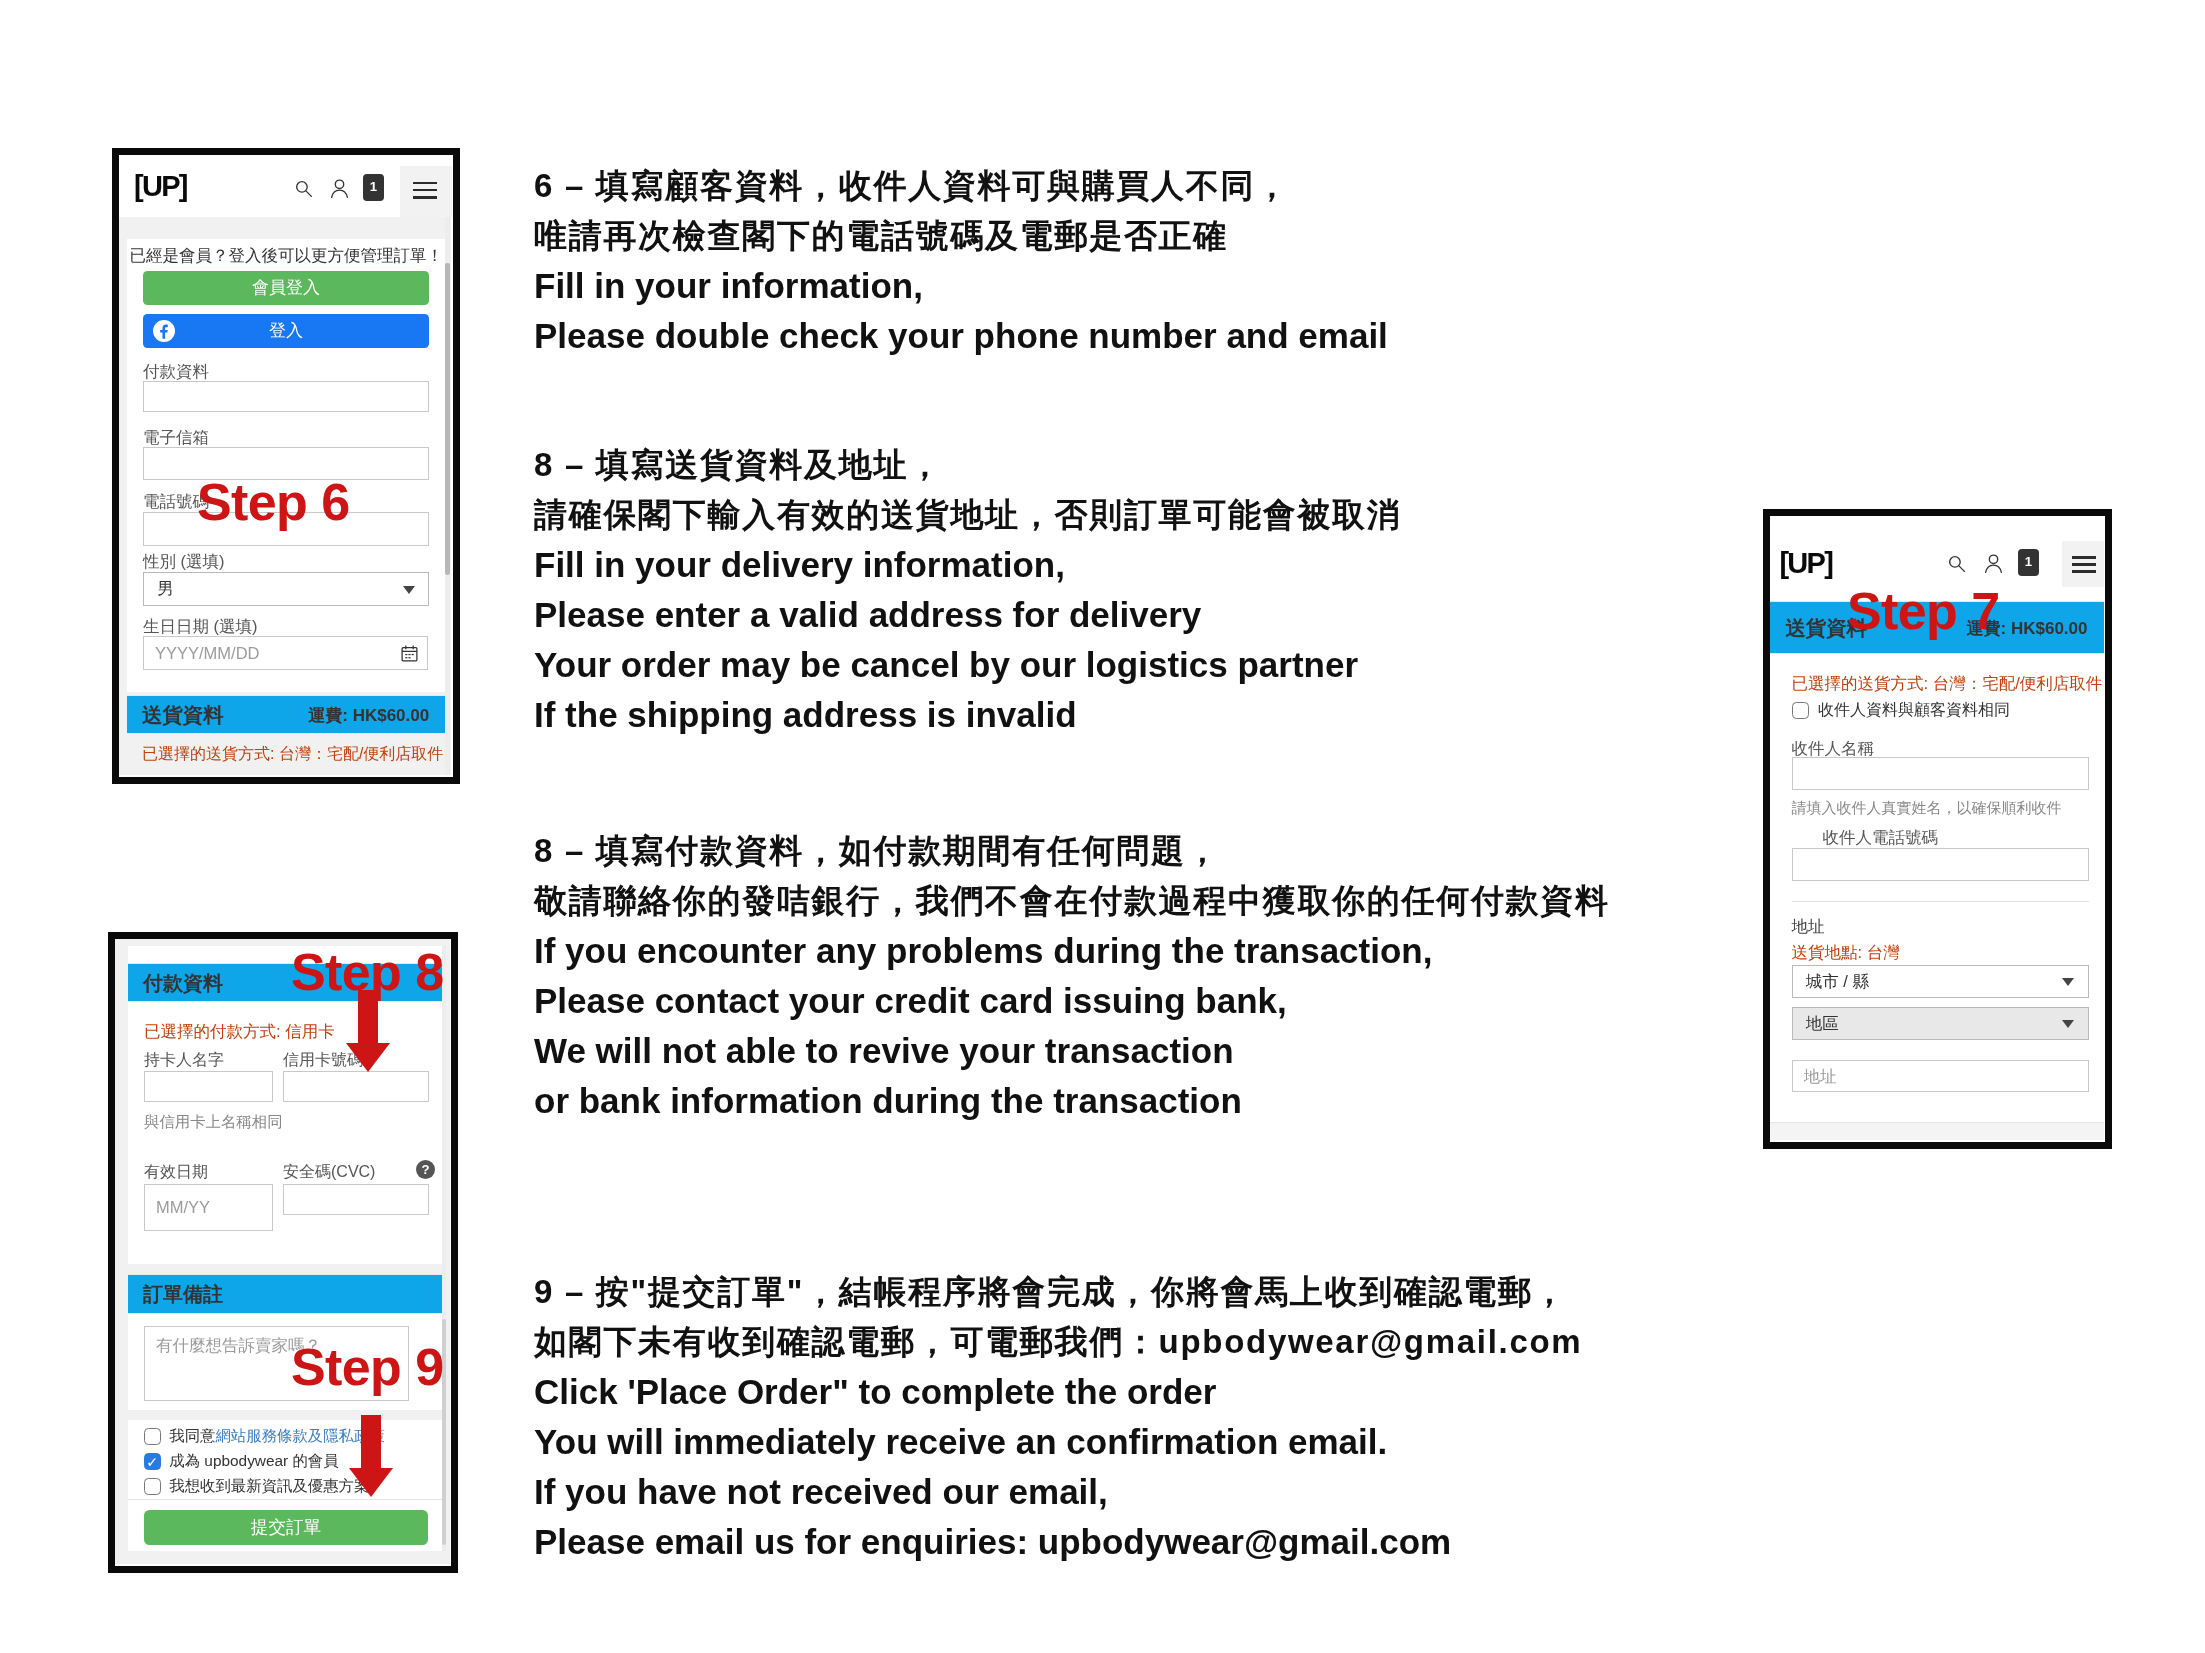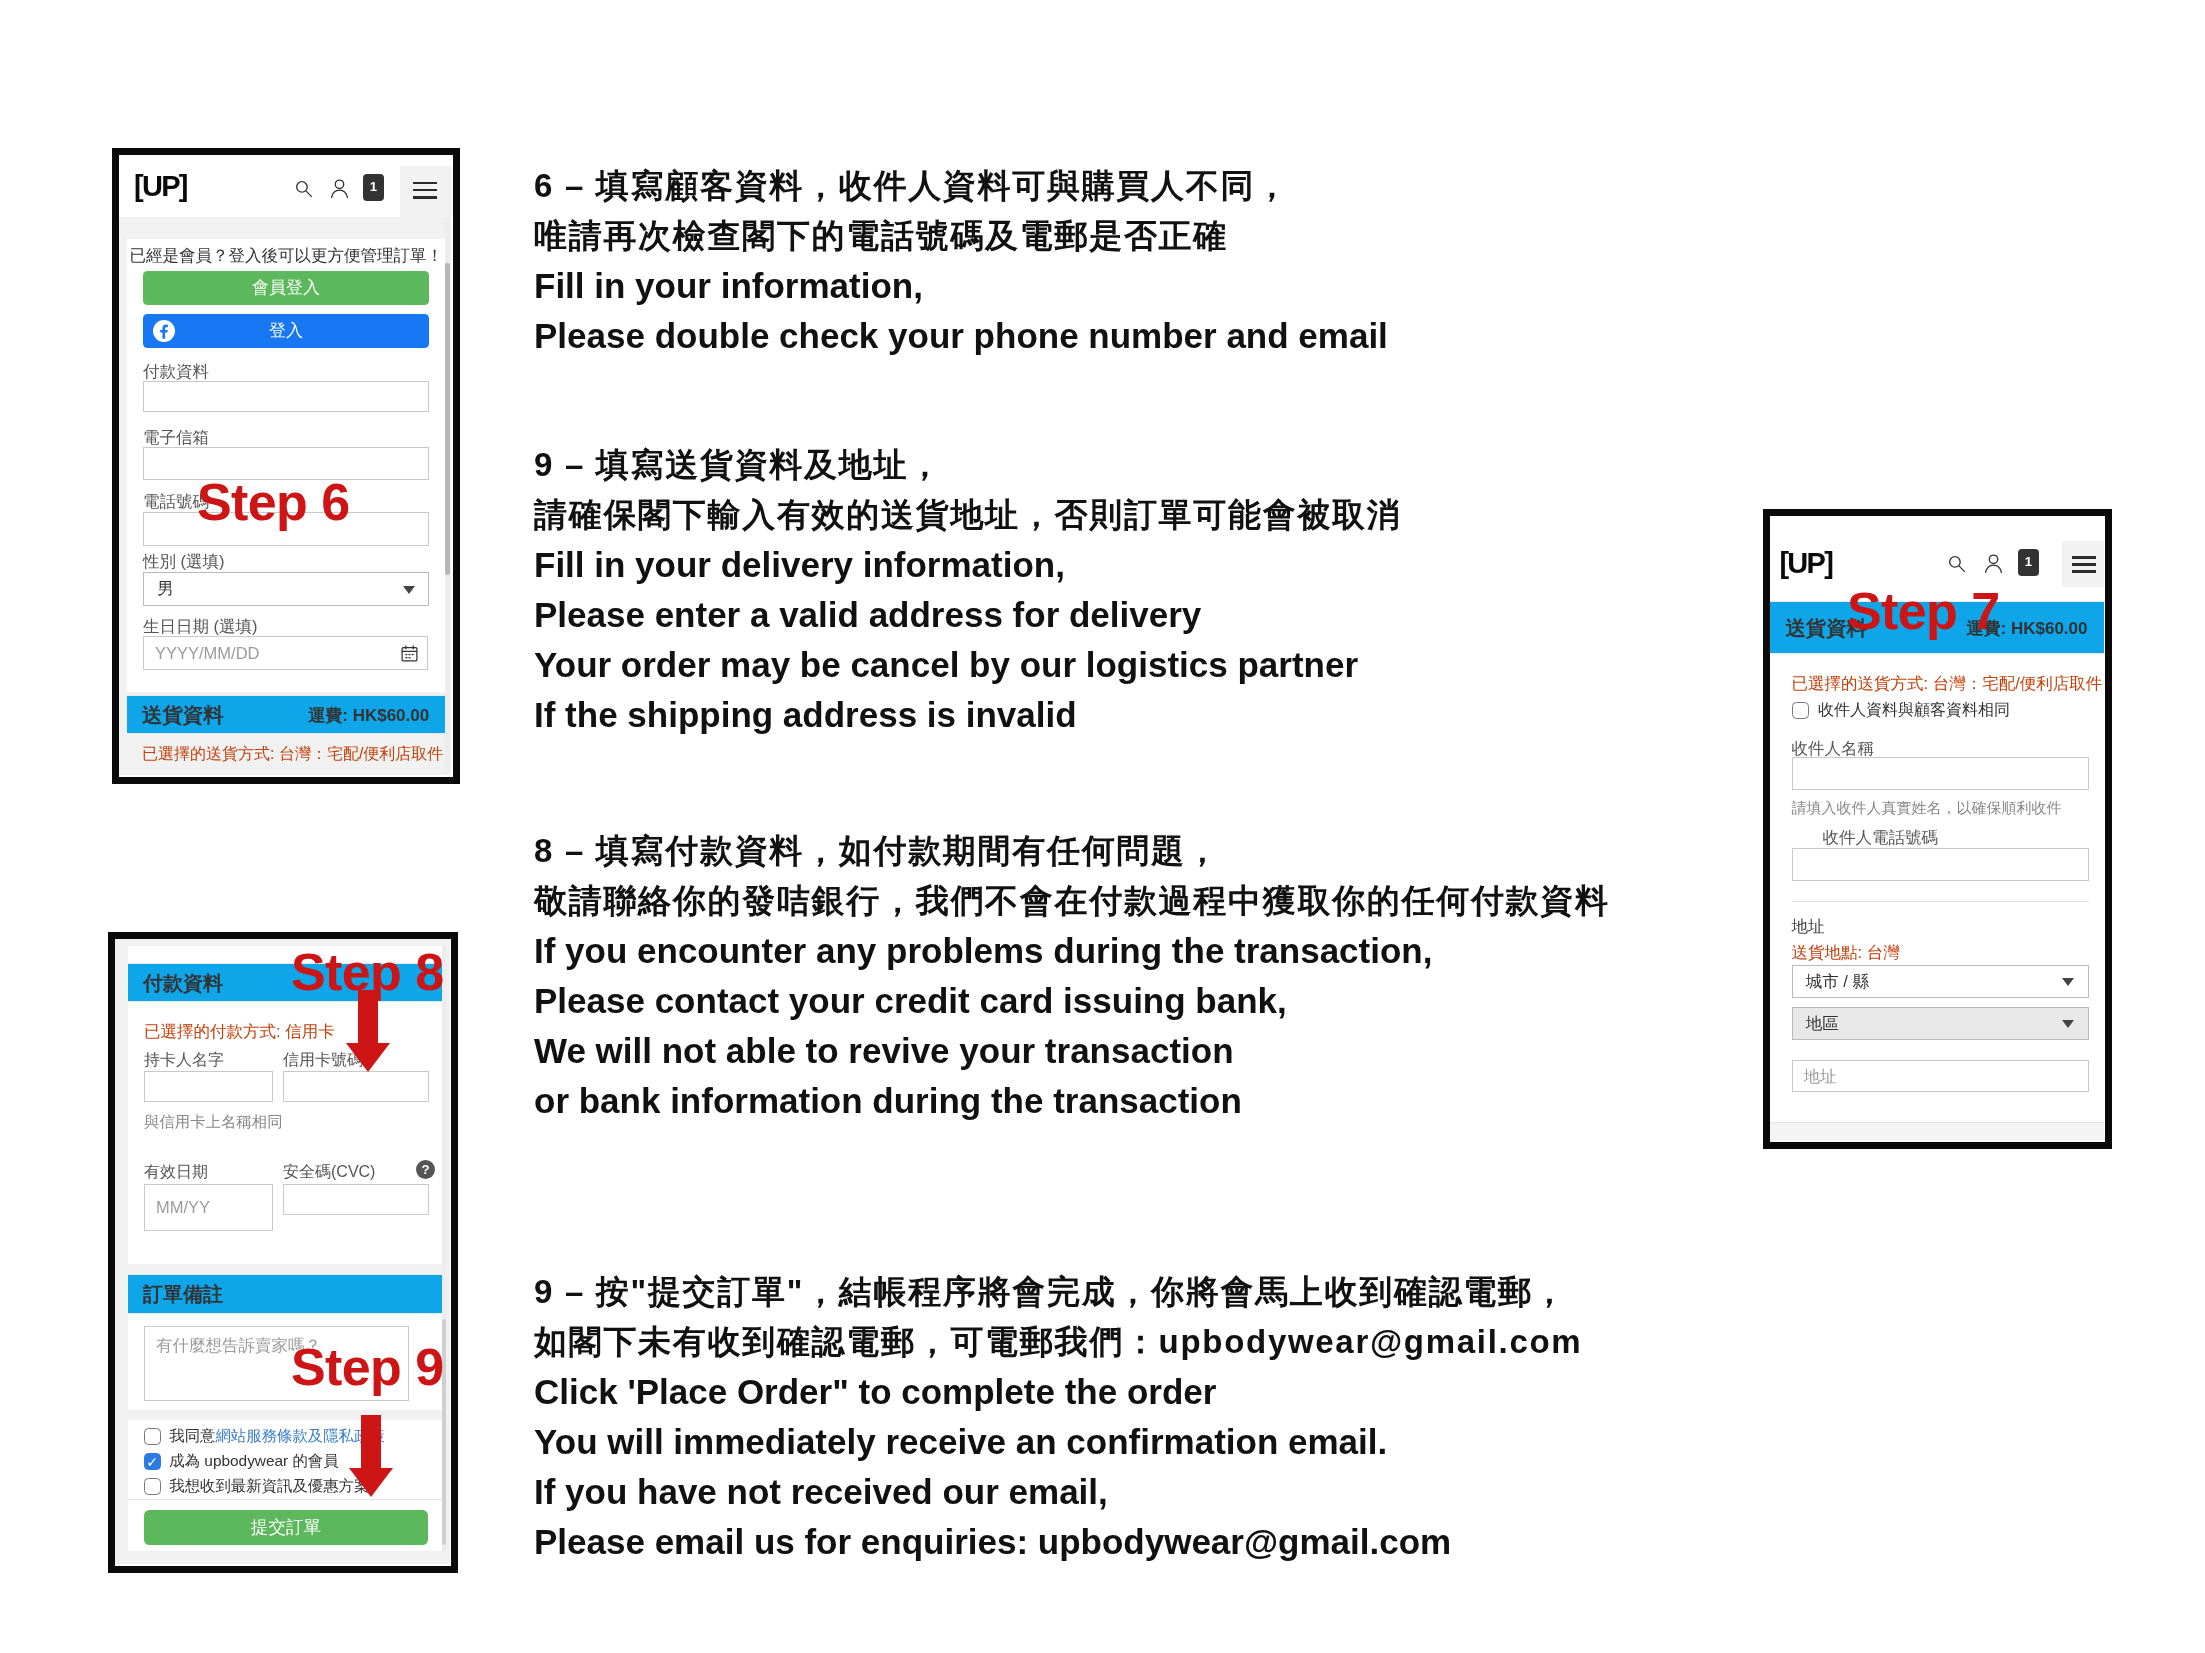--- a/index.html
+++ b/index.html
@@ -69,21 +69,21 @@
 
 <div class="stage">
 
   <div class="tblock" style="top:161px;">
     <div class="ln zh">6 – 填寫顧客資料，收件人資料可與購買人不同，</div>
     <div class="ln zh">唯請再次檢查閣下的電話號碼及電郵是否正確</div>
     <div class="ln en">Fill in your information,</div>
     <div class="ln en">Please double check your phone number and email</div>
   </div>
   <div class="tblock" style="top:440px;">
-    <div class="ln zh">9 – 填寫送貨資料及地址，</div>
+    <div class="ln zh">8 – 填寫送貨資料及地址，</div>
     <div class="ln zh">請確保閣下輸入有效的送貨地址，否則訂單可能會被取消</div>
     <div class="ln en">Fill in your delivery information,</div>
     <div class="ln en">Please enter a valid address for delivery</div>
     <div class="ln en">Your order may be cancel by our logistics partner</div>
     <div class="ln en">If the shipping address is invalid</div>
   </div>
   <div class="tblock" style="top:826px;">
     <div class="ln zh">8 – 填寫付款資料，如付款期間有任何問題，</div>
     <div class="ln zh">敬請聯絡你的發咭銀行，我們不會在付款過程中獲取你的任何付款資料</div>
     <div class="ln en">If you encounter any problems during the transaction,</div>

